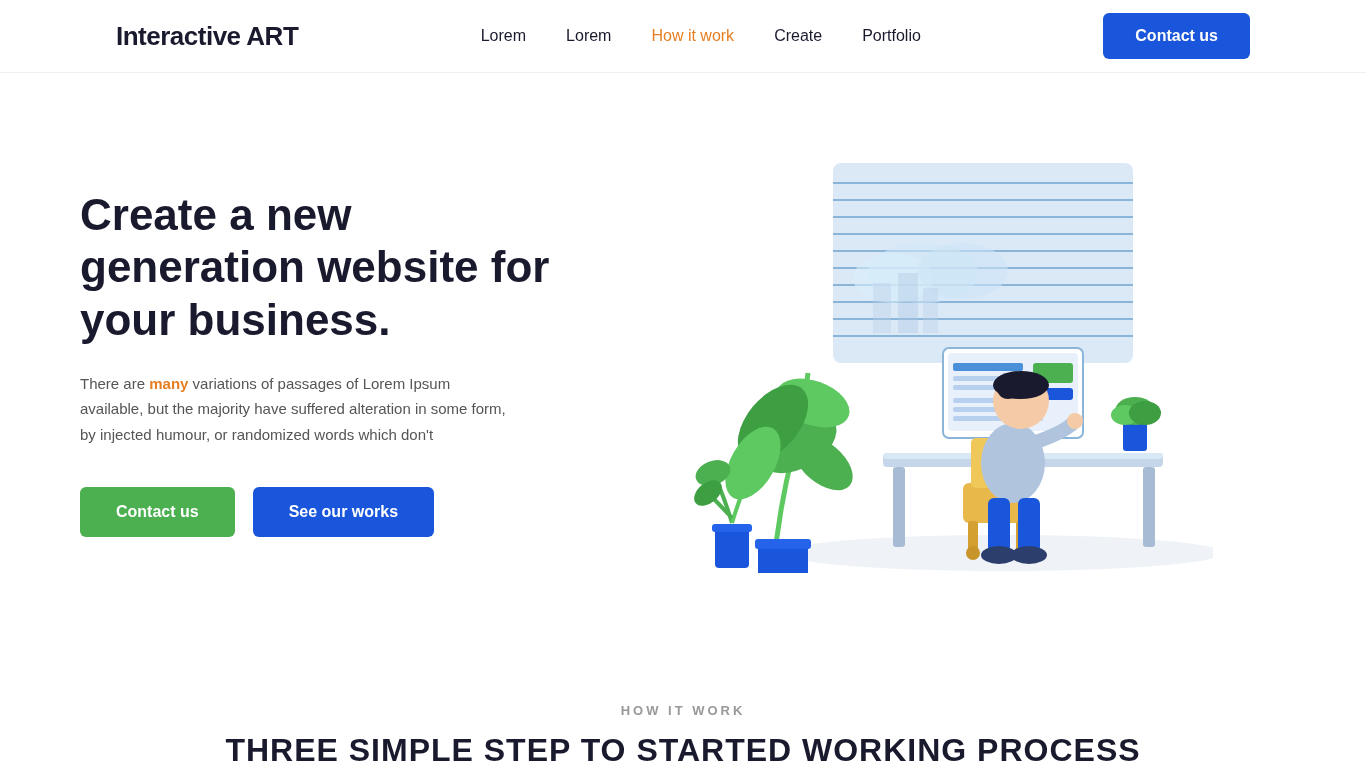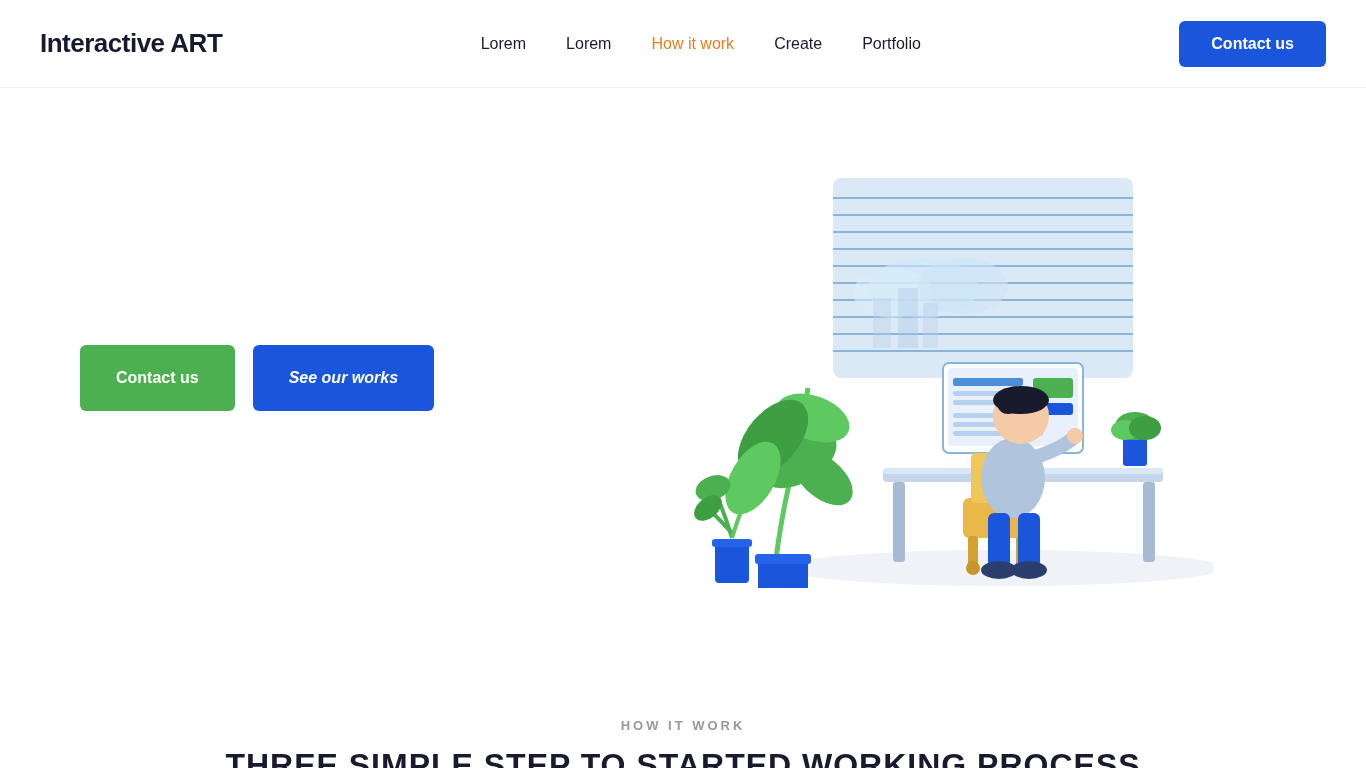--- a/index.html
+++ b/index.html
@@ -3,22 +3,22 @@
   <meta charset="utf-8">
   <style>
     * { margin: 0; padding: 0; box-sizing: border-box; }
     body { font-family: 'Segoe UI', Arial, sans-serif; background: #fff; overflow-x: hidden; width: 1366px; }
 
     
     header {
       display: flex;
       align-items: center;
       justify-content: space-between;
-      padding: 0 40px;
-      height: 88px;
+      padding: 0 116px;
+      height: 73px;
       background: #fff;
       border-bottom: 1px solid #f0f0f0;
     }
     .logo {
       font-size: 26px;
       font-weight: 800;
       color: #1a1a2e;
       letter-spacing: -0.5px;
     }
     nav {
@@ -85,25 +85,24 @@
       padding: 16px 36px;
       font-size: 16px;
       font-weight: 600;
       cursor: pointer;
     }
     .btn-blue {
       background: #1a56db;
       color: #fff;
       border: none;
       border-radius: 6px;
-      padding: 24px 36px;
-      font-size: 16px;
-      font-weight: 600;
-      cursor: pointer;
-      font-style: italic;
+      padding: 8px 36px;
+      font-size: 16px;
+      font-weight: 600;
+      cursor: pointer;
     }
 
     
     .hero-illustration {
       flex: 1;
       display: flex;
       justify-content: center;
       align-items: center;
       position: relative;
       height: 460px;
@@ -152,20 +151,24 @@
     <a>Lorem</a>
     <a class="how">How it work</a>
     <a>Create</a>
     <a>Portfolio</a>
   </nav>
   <button class="btn-contact-header">Contact us</button>
 </header>
 
 <section class="hero">
   <div class="hero-text">
+    <h1 class="hero-title">Create a new generation website for your business.</h1>
+    <p class="hero-desc">
+      There are <span class="many">many</span> variations of passages of Lorem Ipsum available, but the majority have suffered alteration in some form, by injected humour, or randomized words which don't
+    </p>
     <div class="hero-buttons">
       <button class="btn-green">Contact us</button>
       <button class="btn-blue">See our works</button>
     </div>
   </div>
 
   <div class="hero-illustration">
     <svg class="illustration-svg" viewBox="0 0 560 420" xmlns="http://www.w3.org/2000/svg">
 
       <rect x="180" y="10" width="300" height="200" rx="8" fill="#b8d4f0" opacity="0.5"></rect>

